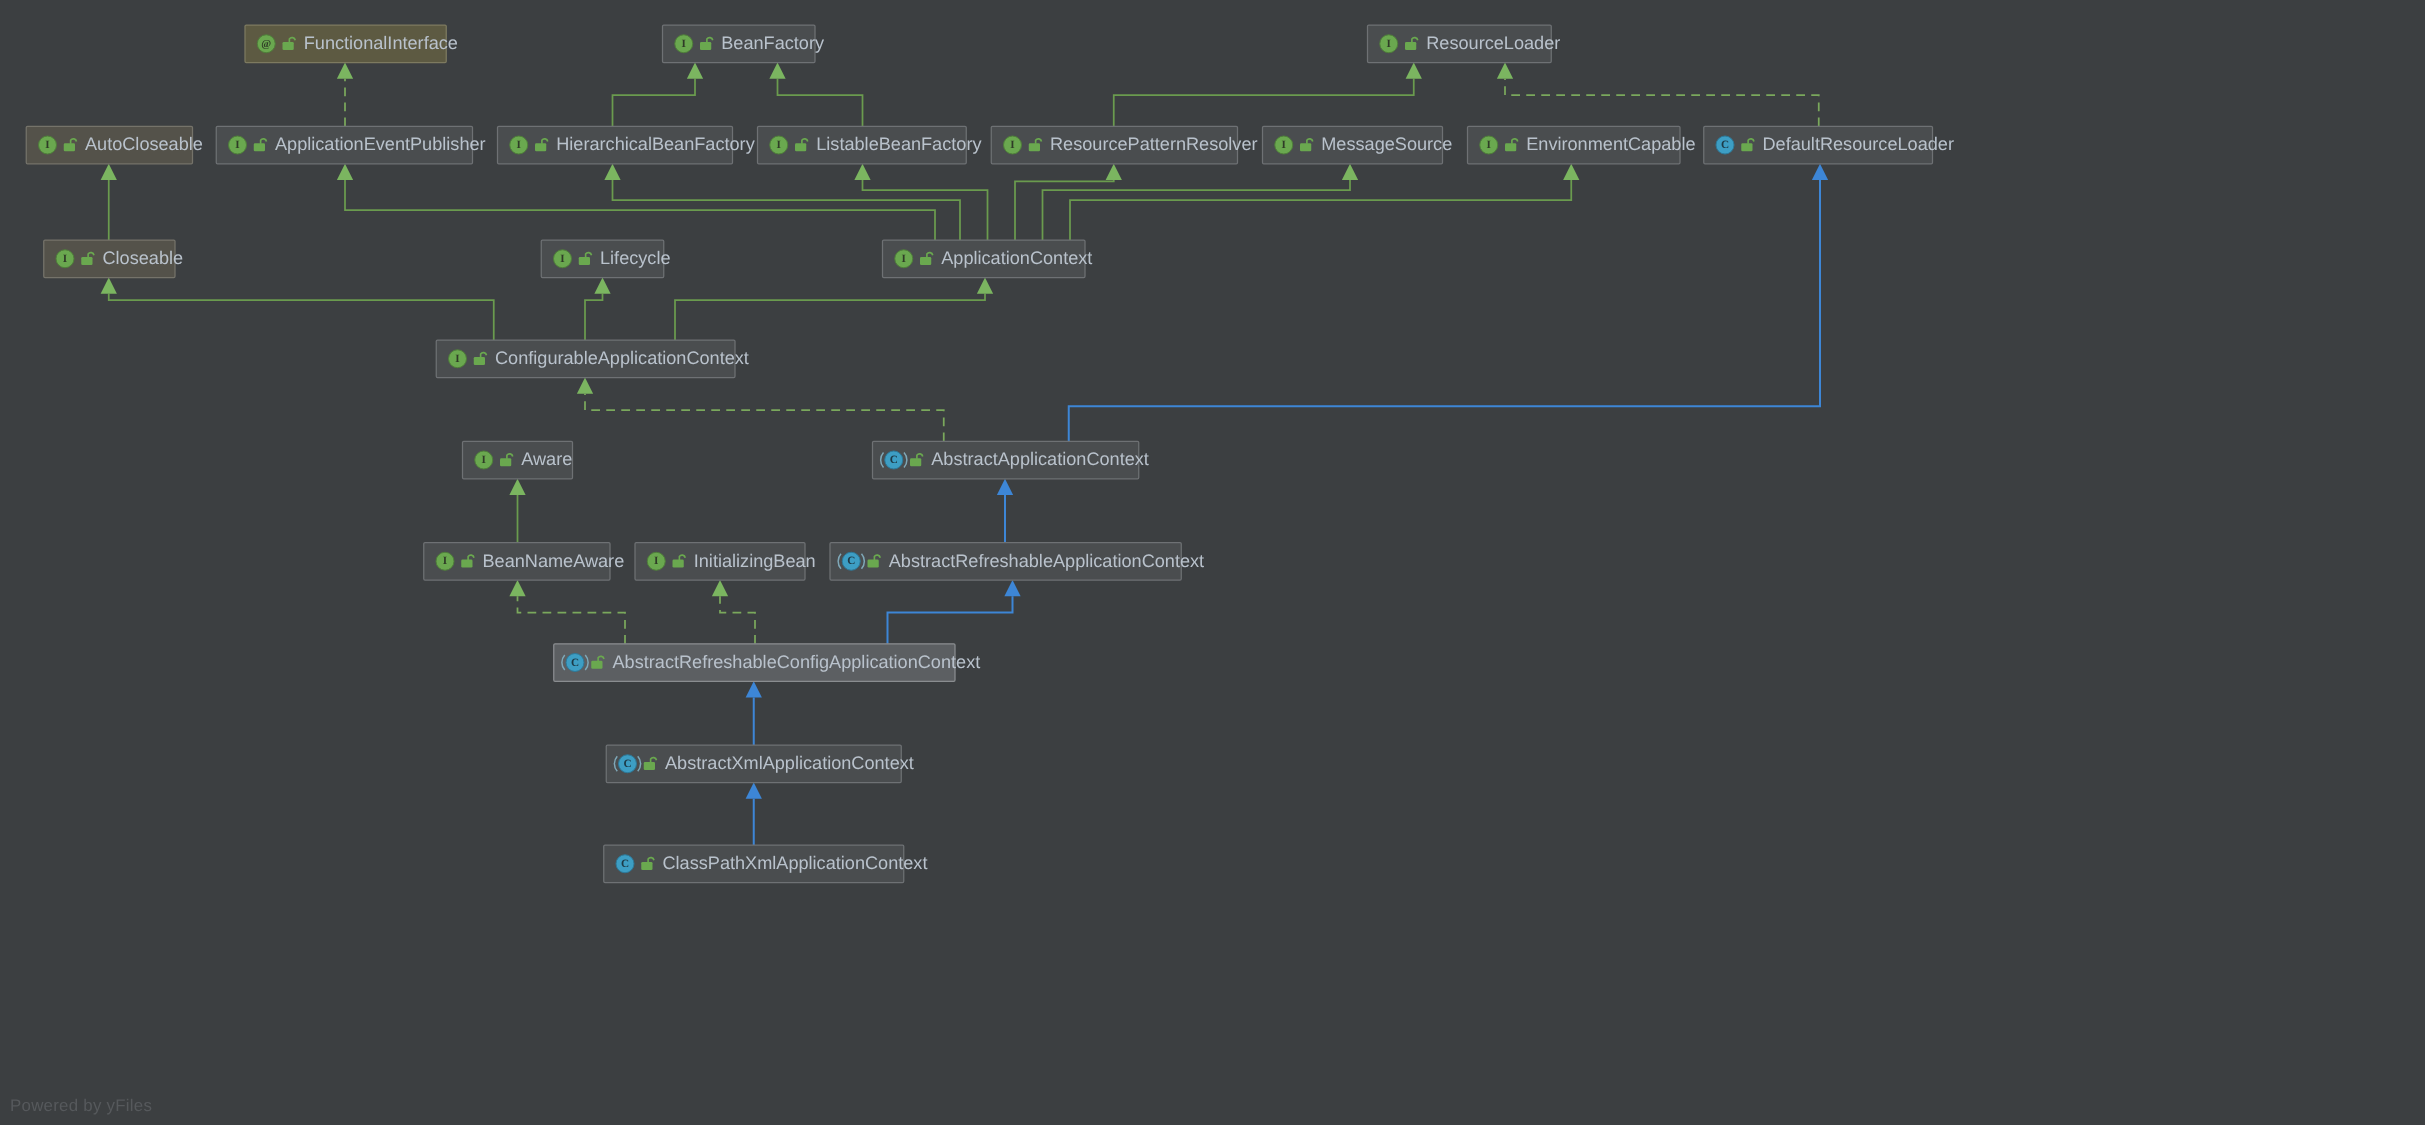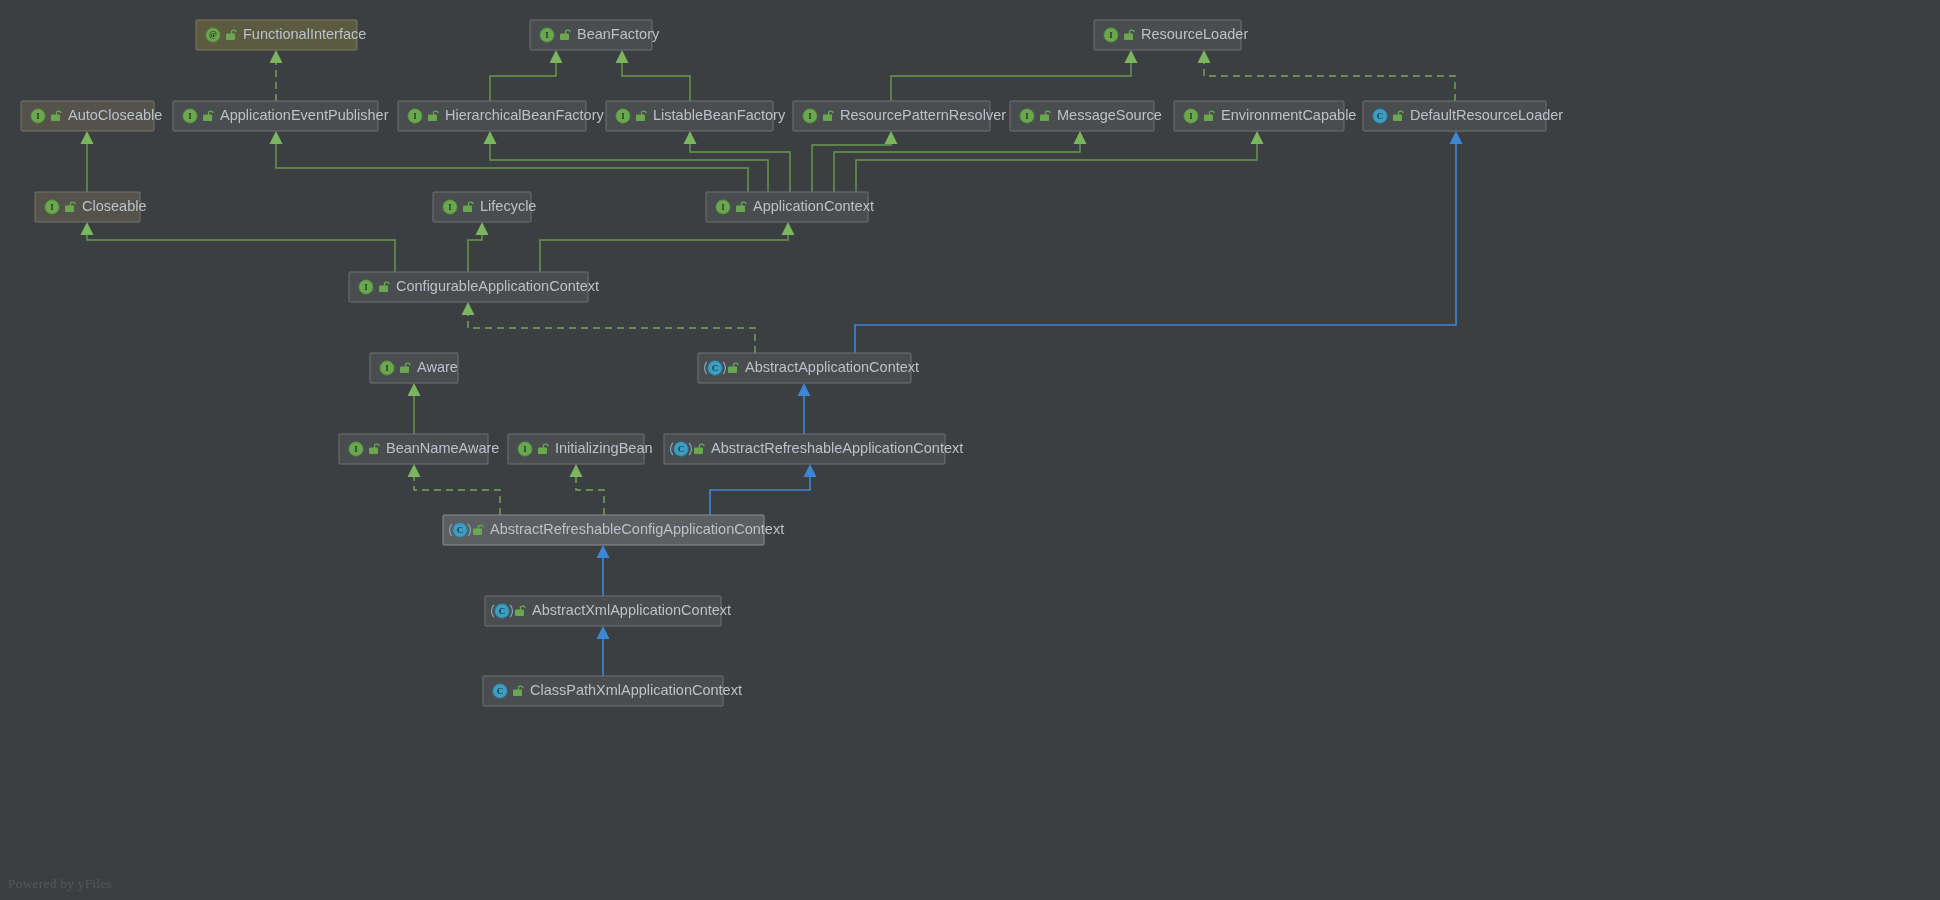--- a/index.html
+++ b/index.html
@@ -68,21 +68,21 @@
     fill: none;
   }
   .arrow-green { fill: #7bb560; }
   .arrow-blue  { fill: #3d86d6; }
   .watermark {
     position: absolute;
     left: 8px;
     bottom: 8px;
     color: #56595c;
     font-size: 13.5px;
-    font-family: Liberation Serif, serif;
+    font-family: Liberation Sans, sans-serif;
     letter-spacing: 0.2px;
     user-select: none;
   }
   .icon-iface-circle { fill: #6aa84f; stroke: #4f7f3a; stroke-width: 0.8; }
   .icon-iface-letter { fill: #2f3b27; font-size: 9px; font-weight: bold;
                        font-family: "Liberation Serif", serif; text-anchor: middle;
                        dominant-baseline: middle; }
   .icon-class-circle { fill: #3d9ec4; stroke: #2d7a9a; stroke-width: 0.8; }
   .icon-class-letter { fill: #1d3a47; font-size: 9px; font-weight: bold;
                        font-family: "Liberation Serif", serif; text-anchor: middle;

